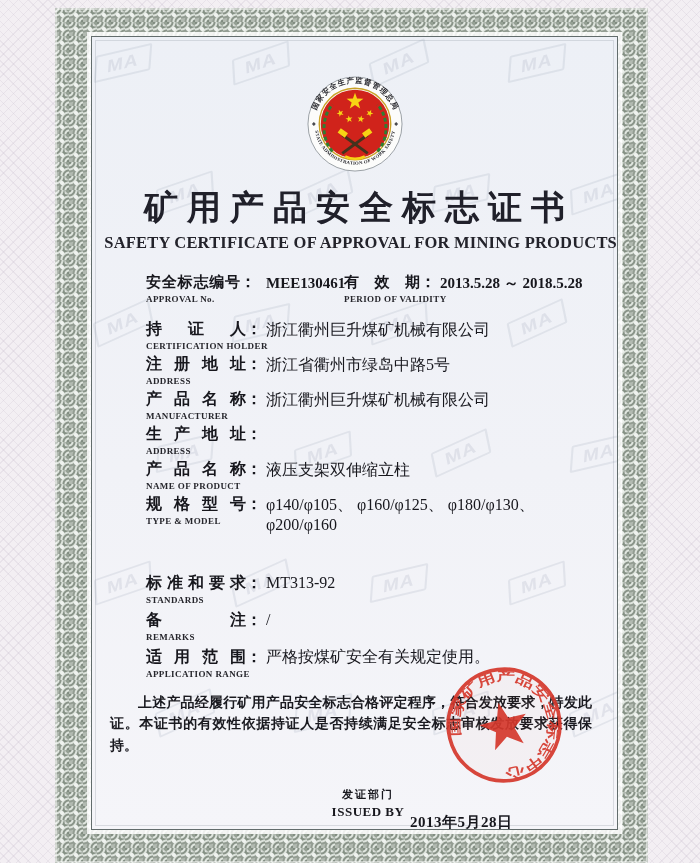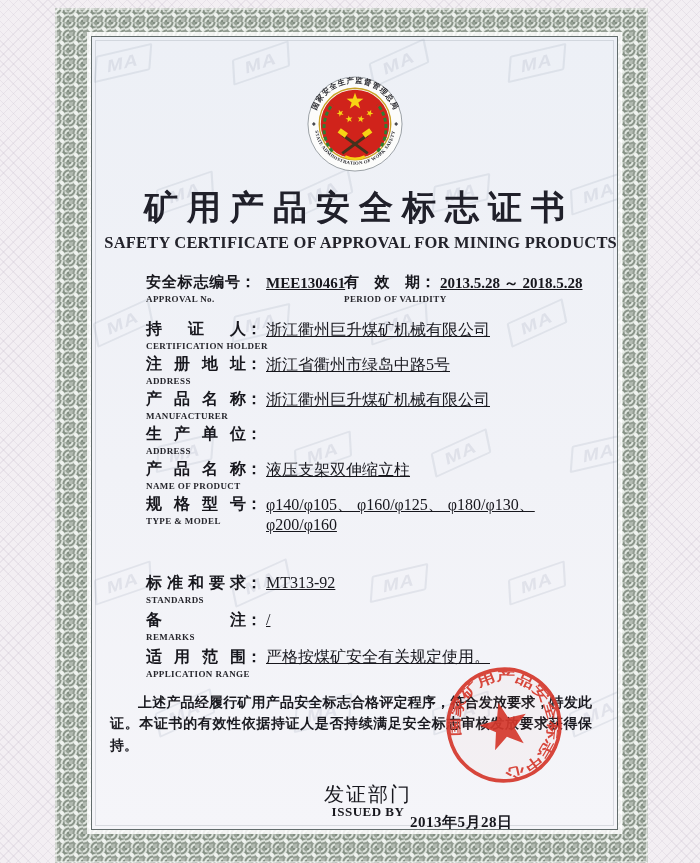--- a/index.html
+++ b/index.html
@@ -44,27 +44,27 @@
   .hdr{display:flex;margin-top:20px;}
   .hdr-left{width:198px;flex:none;}
   .field{display:flex;margin-bottom:2px;min-height:31px;}
   .lab-col{width:120px;flex:none;}
   .lab{display:inline-block;width:100px;font-weight:700;font-size:16px;line-height:20px;
        text-align:justify;text-align-last:justify;white-space:nowrap;}
   .lab-h{width:94px;font-size:15px;}
   .lab-v{width:76px;font-size:15px;}
   .colon{font-weight:700;font-size:16px;}
   .sub{font-size:9px;line-height:11px;font-weight:700;letter-spacing:.4px;color:#26262c;margin-top:1px;white-space:nowrap;}
-  .val{flex:1;font-size:16px;line-height:20px;font-weight:500;white-space:pre-line;padding-top:0.5px;text-decoration:underline;}
+  .val{flex:1;font-size:16px;line-height:20px;font-weight:500;white-space:pre-line;padding-top:0.5px;}
   .val-h{font-size:15px;font-weight:600;}
   .gap-top{margin-top:38px;}
   .statement{margin:12px 0 0 18px;width:482px;font-size:14px;line-height:21.5px;font-weight:700;
              text-indent:2em;text-align:justify;color:#1a1a20;}
   .issued{margin:28px 0 0 196px;width:160px;text-align:center;}
-  .issued-zh{font-size:20px;line-height:20px;font-weight:400;letter-spacing:2px;margin-top:20px;}
+  .issued-zh{font-size:11px;line-height:20px;font-weight:700;letter-spacing:2px;margin-top:20px;}
   .issued-en{font-size:13px;line-height:15px;font-weight:600;letter-spacing:.5px;}
   .date{margin:-6px 0 0 318px;font-size:15px;font-weight:700;letter-spacing:.5px;}
   .seal{position:absolute;left:350px;top:626px;width:124px;height:124px;z-index:5;
         transform:rotate(-14deg);opacity:.92;}
 </style>
 </head>
 <body>
 
 <div class="page">
   <div class="band">
@@ -163,21 +163,21 @@
               <div class="lab-col"><span class="lab">注册地址</span><span class="colon">：</span>
                 <div class="sub">ADDRESS</div></div>
               <div class="val">浙江省衢州市绿岛中路5号</div>
             </div>
             <div class="field">
               <div class="lab-col"><span class="lab">产品名称</span><span class="colon">：</span>
                 <div class="sub">MANUFACTURER</div></div>
               <div class="val">浙江衢州巨升煤矿机械有限公司</div>
             </div>
             <div class="field">
-              <div class="lab-col"><span class="lab">生产单位</span><span class="colon">：</span>
+              <div class="lab-col"><span class="lab">生产地址</span><span class="colon">：</span>
                 <div class="sub">ADDRESS</div></div>
             </div>
             <div class="field">
               <div class="lab-col"><span class="lab">产品名称</span><span class="colon">：</span>
                 <div class="sub">NAME OF PRODUCT</div></div>
               <div class="val">液压支架双伸缩立柱</div>
             </div>
             <div class="field">
               <div class="lab-col"><span class="lab">规格型号</span><span class="colon">：</span>
                 <div class="sub">TYPE &amp; MODEL</div></div>

